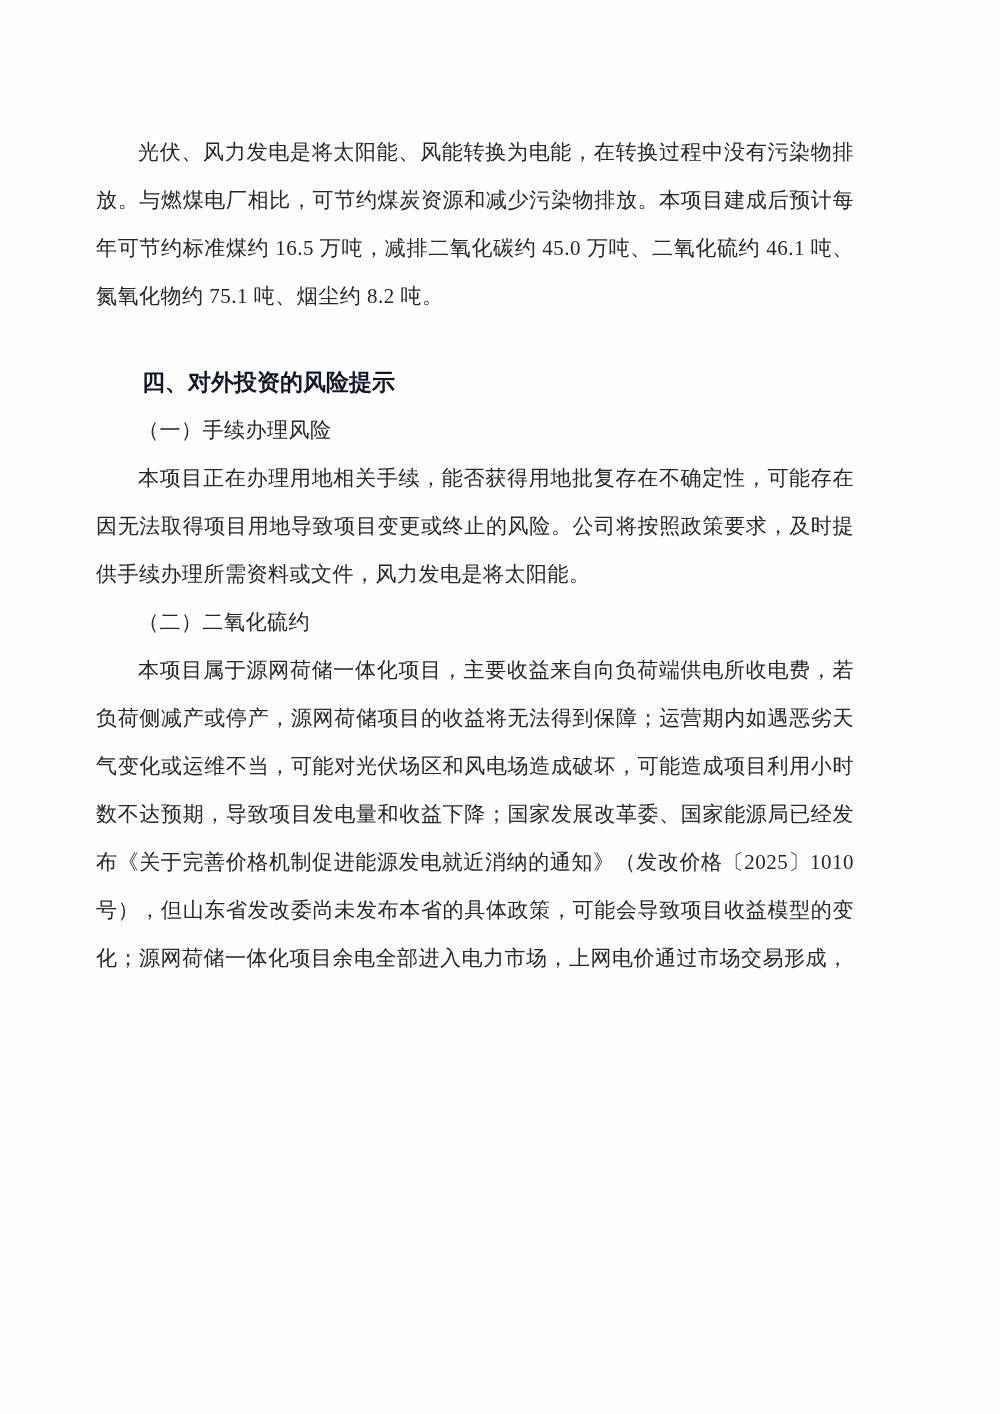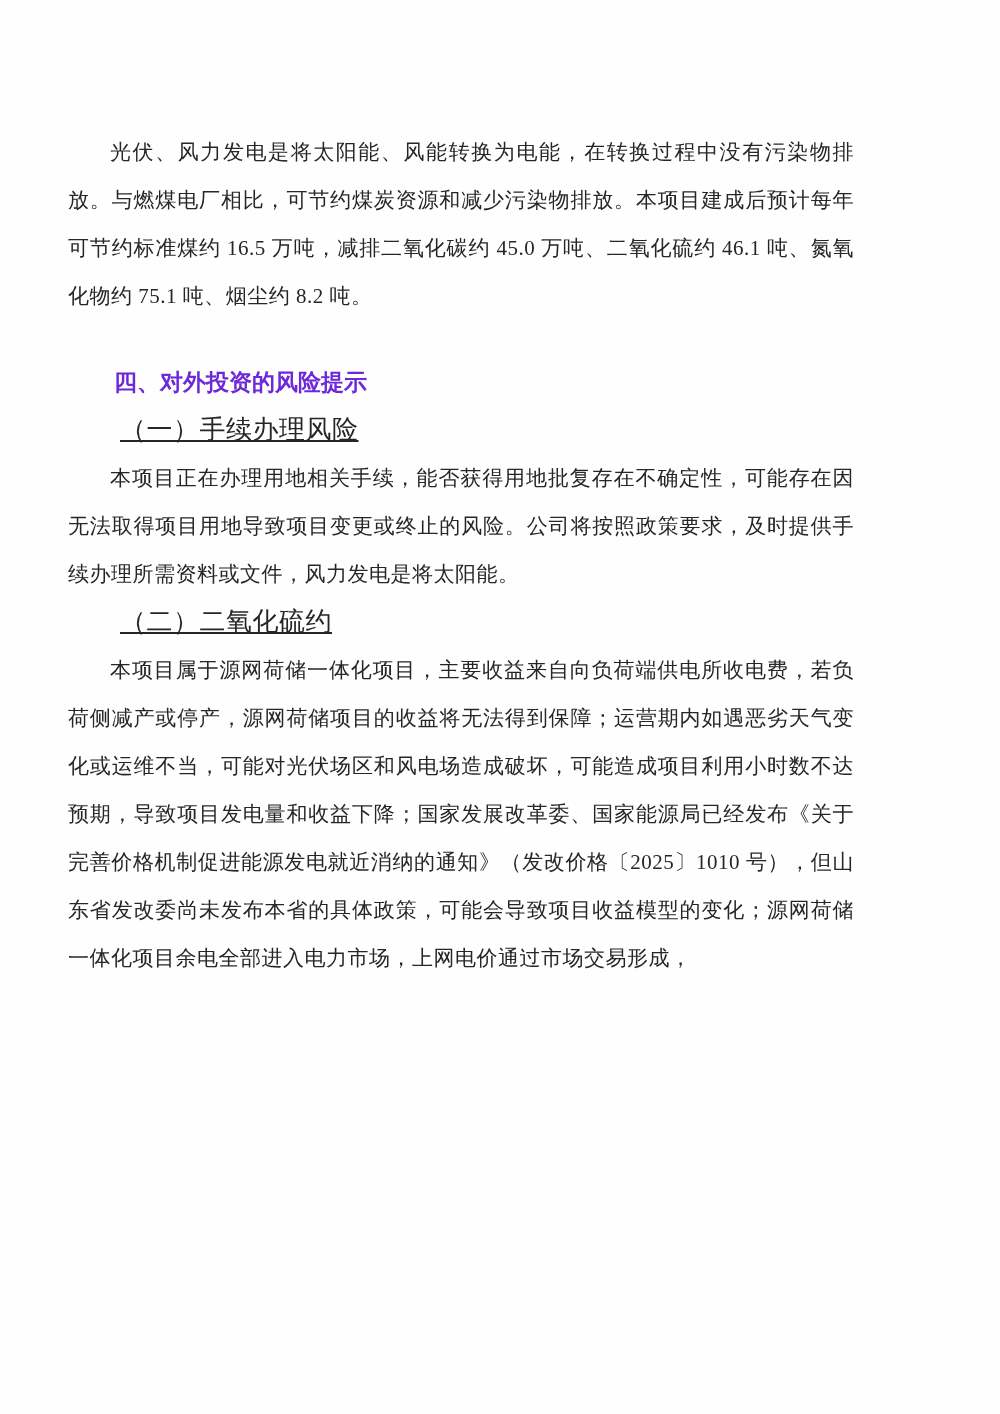--- a/index.html
+++ b/index.html
@@ -7,50 +7,49 @@
     padding: 0;
     background: #e8e8e8;
   }
   .page {
     position: relative;
     width: 1000px;
     height: 1414px;
     margin: 0 auto;
     background: #fefefe;
     box-sizing: border-box;
-    padding: 128px 146px 0 68px;
+    padding: 128px 146px 0 96px;
     font-family: "Liberation Serif", "DejaVu Serif", serif;
     color: #262626;
     overflow: hidden;
   }
   .body-para {
     margin: 0;
     font-size: 21px;
     line-height: 48px;
     text-align: justify;
     text-indent: 2em;
     letter-spacing: 0.5px;
     word-break: break-all;
   }
   .section-heading {
     margin: 38px 0 0 0;
     font-size: 23px;
     line-height: 48px;
     font-weight: 700;
     text-indent: 2em;
     font-family: "Liberation Sans", "DejaVu Sans", sans-serif;
-    color: #6d28d9;
+    color: #0f172a;
   }
   .sub-title {
     margin: 0;
-    font-size: 26px;
+    font-size: 21px;
     line-height: 48px;
     text-indent: 2em;
     letter-spacing: 0.5px;
-    text-decoration: underline;
   }
 </style>
 </head>
 <body>
 
 <div class="page">
 
   <p class="body-para">光伏、风力发电是将太阳能、风能转换为电能，在转换过程中没有污染物排放。与燃煤电厂相比，可节约煤炭资源和减少污染物排放。本项目建成后预计每年可节约标准煤约 16.5 万吨，减排二氧化碳约 45.0 万吨、二氧化硫约 46.1 吨、氮氧化物约 75.1 吨、烟尘约 8.2 吨。</p>
 
   <h2 class="section-heading">四、对外投资的风险提示</h2>

